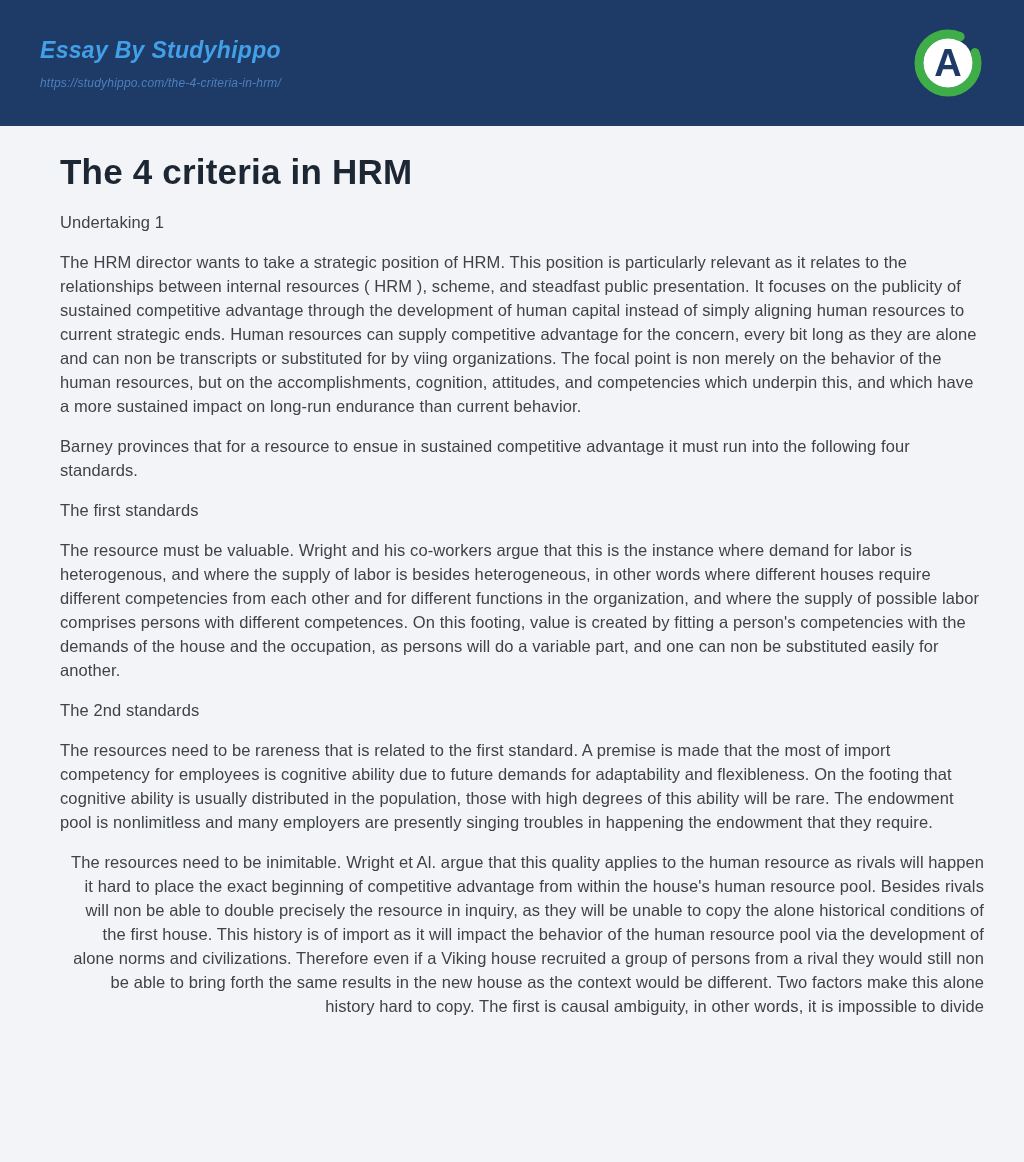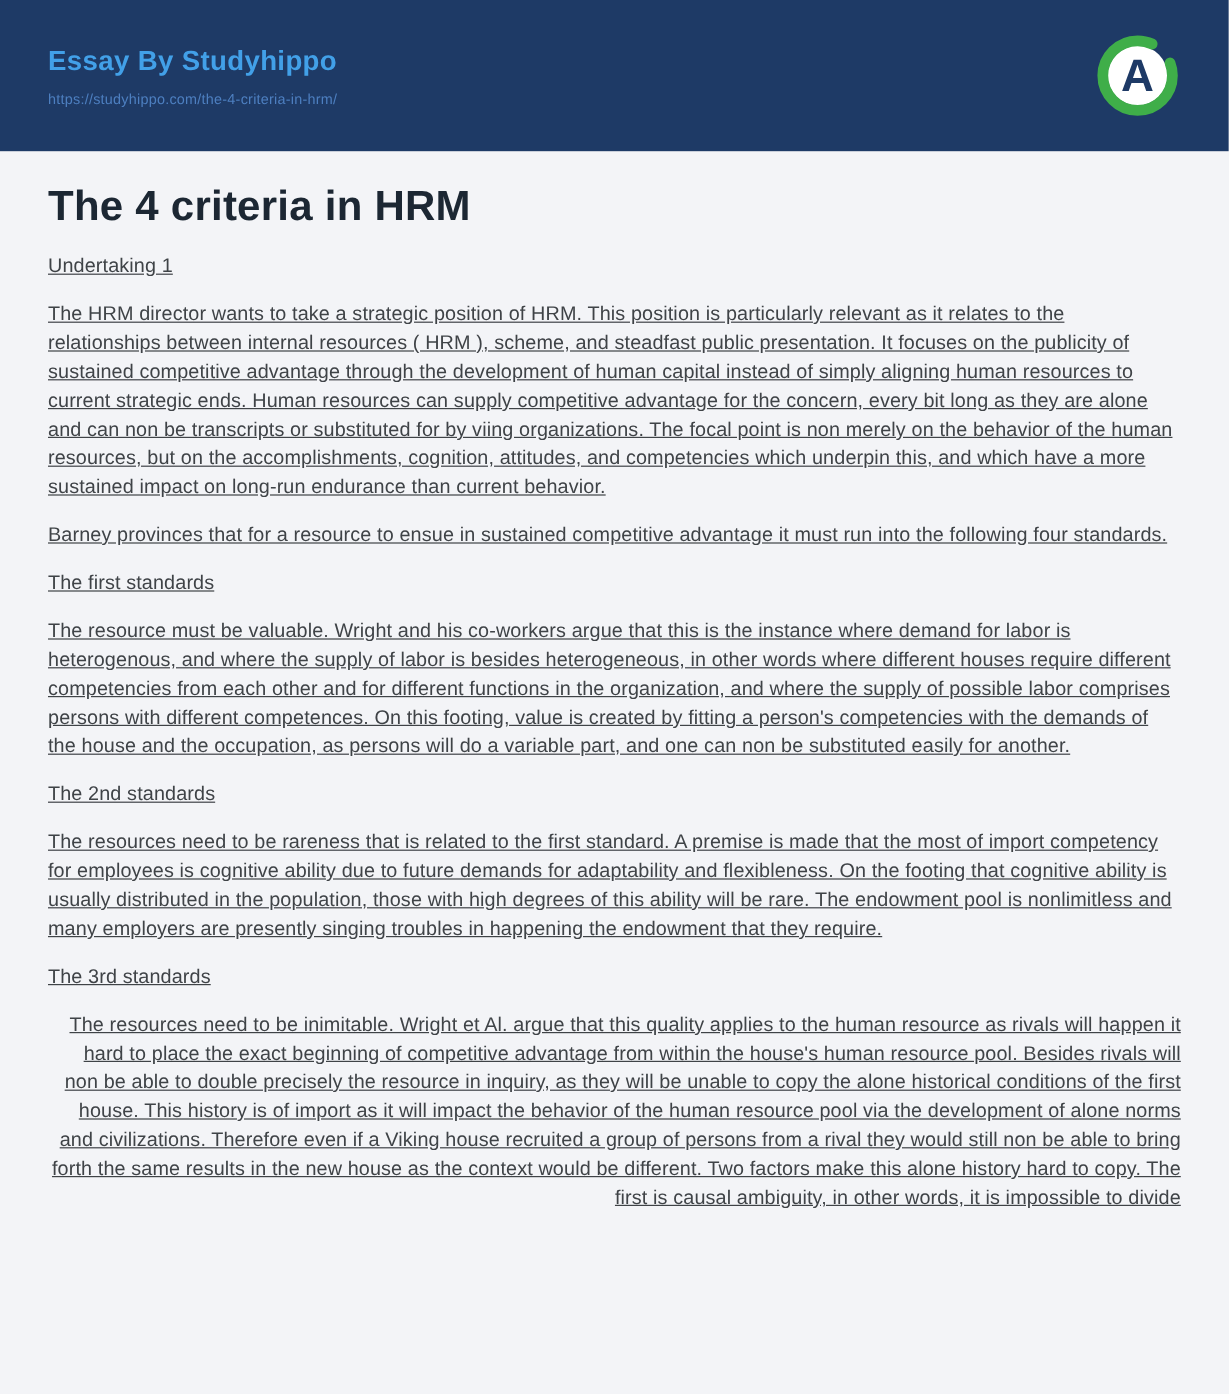--- a/index.html
+++ b/index.html
@@ -17,57 +17,56 @@
 
   
   .site-header {
     background: #1e3a66;
     height: 126px;
     padding: 0 40px;
     display: flex;
     align-items: center;
     justify-content: space-between;
   }
-  .header-text { display: flex; flex-direction: column; gap: 12px; }
+  .header-text { display: flex; flex-direction: column; gap: 12px; font-style: italic; }
   .site-title {
     color: #42a0e8;
     font-size: 23px;
     font-weight: bold;
     letter-spacing: 0.3px;
   }
   .source-url {
     color: #4d7fc0;
     font-size: 12px;
     text-decoration: none;
     letter-spacing: 0.2px;
   }
   .logo-wrap {
     width: 72px;
     height: 72px;
     flex: 0 0 auto;
   }
 
   
   .article {
-    padding: 26px 40px 40px 40px;
+    padding: 26px 40px 40px 60px;
   }
   .article-title {
     color: #1c2733;
     font-size: 35px;
     font-weight: bold;
     letter-spacing: 0.2px;
     margin-bottom: 18px;
   }
   .article p {
     font-size: 16.5px;
     line-height: 24px;
     margin-bottom: 16px;
     color: #3f4347;
     letter-spacing: 0.1px;
-    text-decoration: underline;
   }
   .article p:last-child { margin-bottom: 0; text-align: right; }
 </style>
 </head>
 <body>
 
 <div class="page">
 
   <header class="site-header">
     <div class="header-text">
@@ -93,18 +92,17 @@
     <p>Barney provinces that for a resource to ensue in sustained competitive advantage it must run into the following four standards.</p>
 
     <p>The first standards</p>
 
     <p>The resource must be valuable. Wright and his co-workers argue that this is the instance where demand for labor is heterogenous, and where the supply of labor is besides heterogeneous, in other words where different houses require different competencies from each other and for different functions in the organization, and where the supply of possible labor comprises persons with different competences. On this footing, value is created by fitting a person's competencies with the demands of the house and the occupation, as persons will do a variable part, and one can non be substituted easily for another.</p>
 
     <p>The 2nd standards</p>
 
     <p>The resources need to be rareness that is related to the first standard. A premise is made that the most of import competency for employees is cognitive ability due to future demands for adaptability and flexibleness. On the footing that cognitive ability is usually distributed in the population, those with high degrees of this ability will be rare. The endowment pool is nonlimitless and many employers are presently singing troubles in happening the endowment that they require.</p>
 
-    <p>The 3rd standards</p>
 
     <p>The resources need to be inimitable. Wright et Al. argue that this quality applies to the human resource as rivals will happen it hard to place the exact beginning of competitive advantage from within the house's human resource pool. Besides rivals will non be able to double precisely the resource in inquiry, as they will be unable to copy the alone historical conditions of the first house. This history is of import as it will impact the behavior of the human resource pool via the development of alone norms and civilizations. Therefore even if a Viking house recruited a group of persons from a rival they would still non be able to bring forth the same results in the new house as the context would be different. Two factors make this alone history hard to copy. The first is causal ambiguity, in other words, it is impossible to divide</p>
   </main>
 
 </div>
 
 </body></html>

